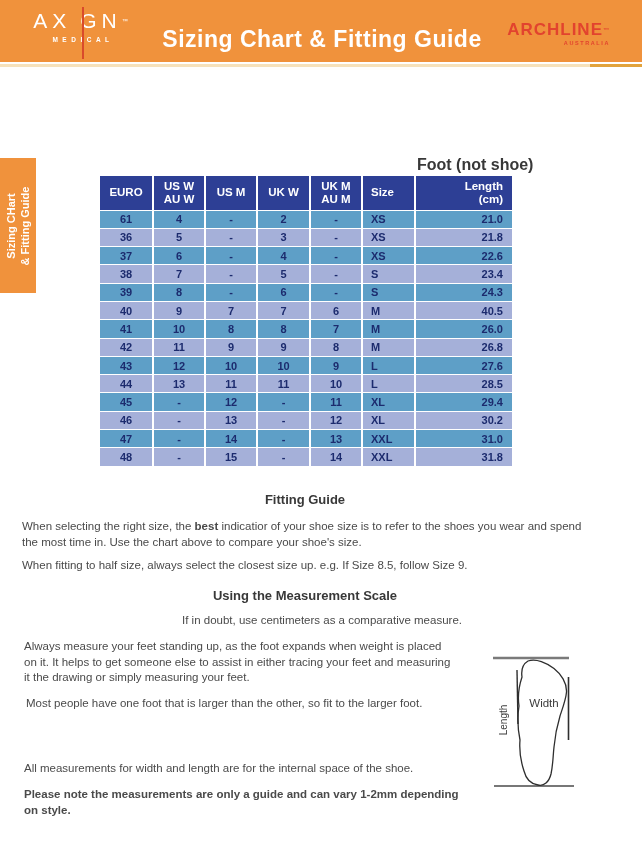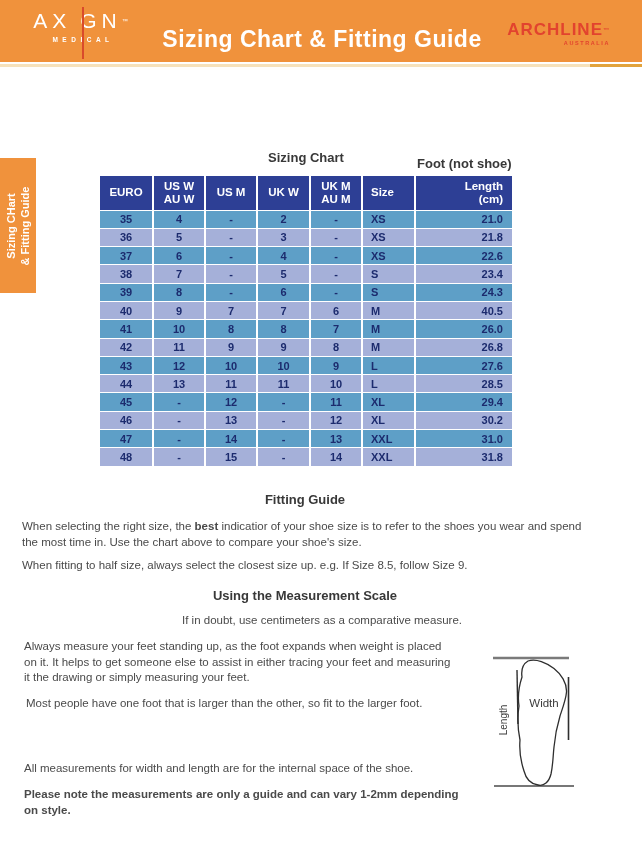--- a/index.html
+++ b/index.html
@@ -36,21 +36,21 @@
 
   
   .side-tab{position:absolute;left:0;top:158px;width:36px;height:135px;background:var(--orange);}
   .side-tab-text{position:absolute;top:50%;left:50%;transform:translate(-50%,-50%) rotate(-90deg);
     width:135px;text-align:center;color:#fff;font-size:11px;font-weight:700;
     line-height:14px;white-space:pre-line;}
 
   
   .chart-title{position:absolute;left:100px;top:150px;width:412px;text-align:center;
     font-size:13px;font-weight:700;color:var(--heading-text);}
-  .chart-note{position:absolute;left:417px;top:156px;font-size:13px;font-weight:700;
+  .chart-note{position:absolute;left:417px;top:156px;font-size:16px;font-weight:700;
     color:var(--heading-text);white-space:nowrap;}
   table.size-table{position:absolute;left:100px;top:176px;width:412px;
     border-collapse:collapse;table-layout:fixed;}
   .size-table th{background:var(--table-header);color:#fff;font-size:11.5px;font-weight:700;
     white-space:pre-line;line-height:13px;vertical-align:middle;text-align:center;height:34px;padding:2px 0;}
   .size-table td{font-size:11px;font-weight:700;color:var(--table-text);text-align:center;
     vertical-align:middle;height:18.3px;padding:0;}
   .size-table tbody tr:nth-child(odd) td{background:var(--row-a);}
   .size-table tbody tr:nth-child(even) td{background:var(--row-b);}
   .size-table td,.size-table th{border-left:2px solid #fff;}
@@ -95,21 +95,20 @@
       <div class="archline-sub">AUSTRALIA</div>
     </div>
   </div>
   <div class="banner-underline"></div>
 
   <div class="side-tab">
     <div class="side-tab-text">Sizing CHart
 &amp; Fitting Guide</div>
   </div>
 
-  <div class="chart-title">Sizing Chart</div>
   <div class="chart-note">Foot (not shoe)</div>
 
   <table class="size-table">
     <colgroup>
       <col style="width:53px">
         <col style="width:52px">
         <col style="width:52px">
       <col style="width:53px">
         <col style="width:52px">
         <col style="width:53px">
@@ -124,21 +123,21 @@
           <th>UK W</th>
           <th>UK M
 AU M</th>
           <th class="col-size">Size</th>
           <th class="col-len">Length
 (cm)</th>
         </tr>
     </thead>
     <tbody id="size-table-body">
         <tr>
-          <td>35</td>
+          <td>61</td>
           <td>4</td>
           <td>-</td>
           <td>2</td>
           <td>-</td>
           <td class="col-size">XS</td>
           <td class="col-len">21.0</td>
         </tr>
         <tr>
           <td>36</td>
           <td>5</td>

